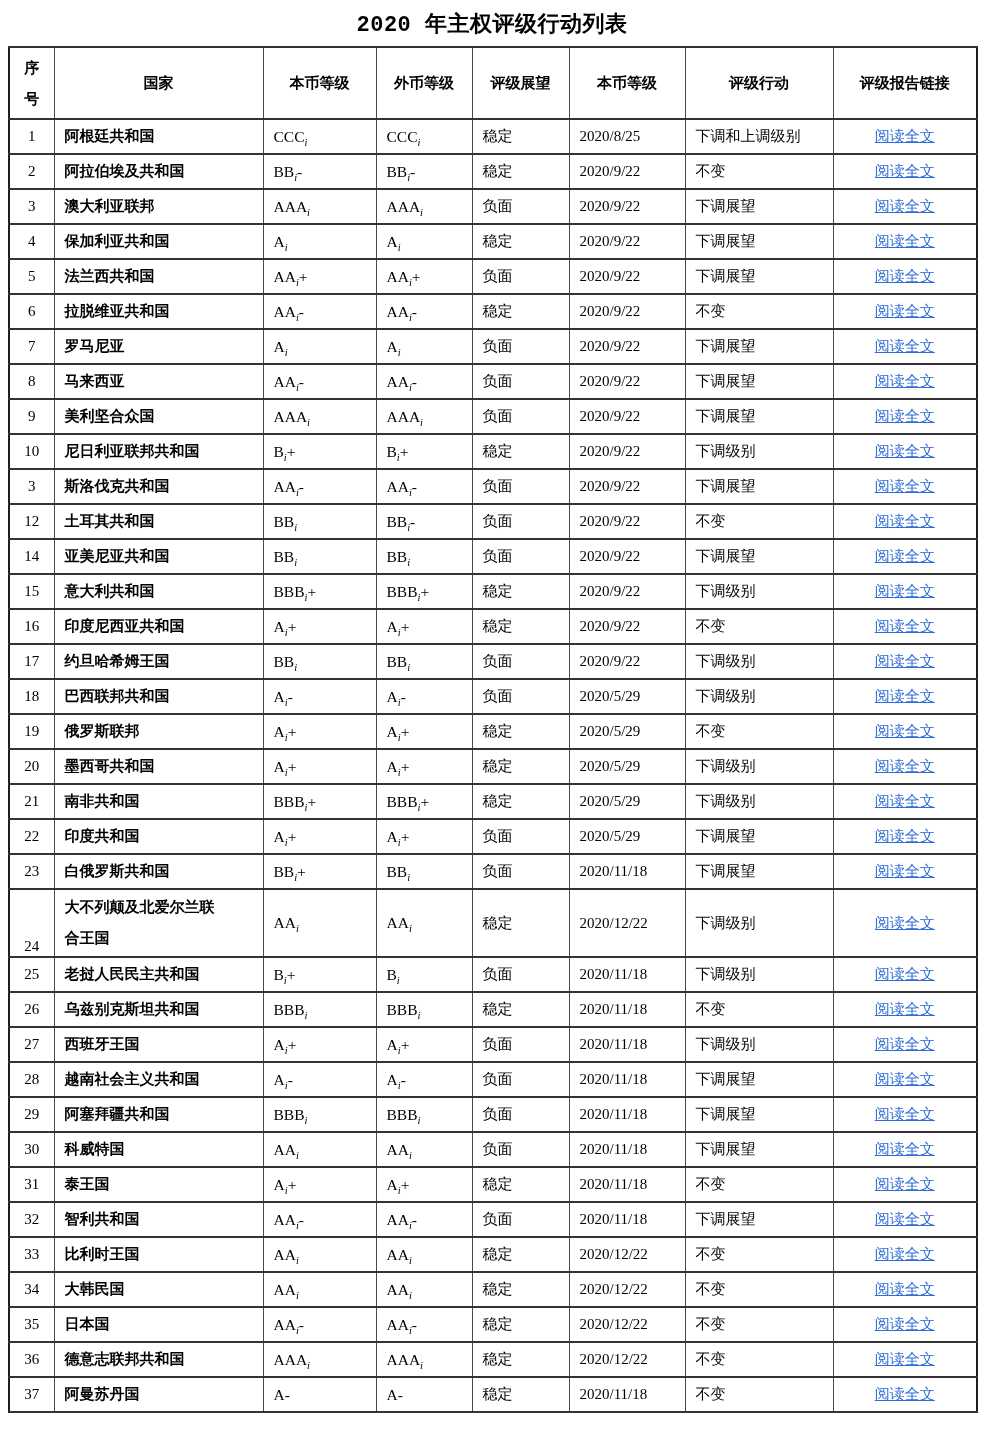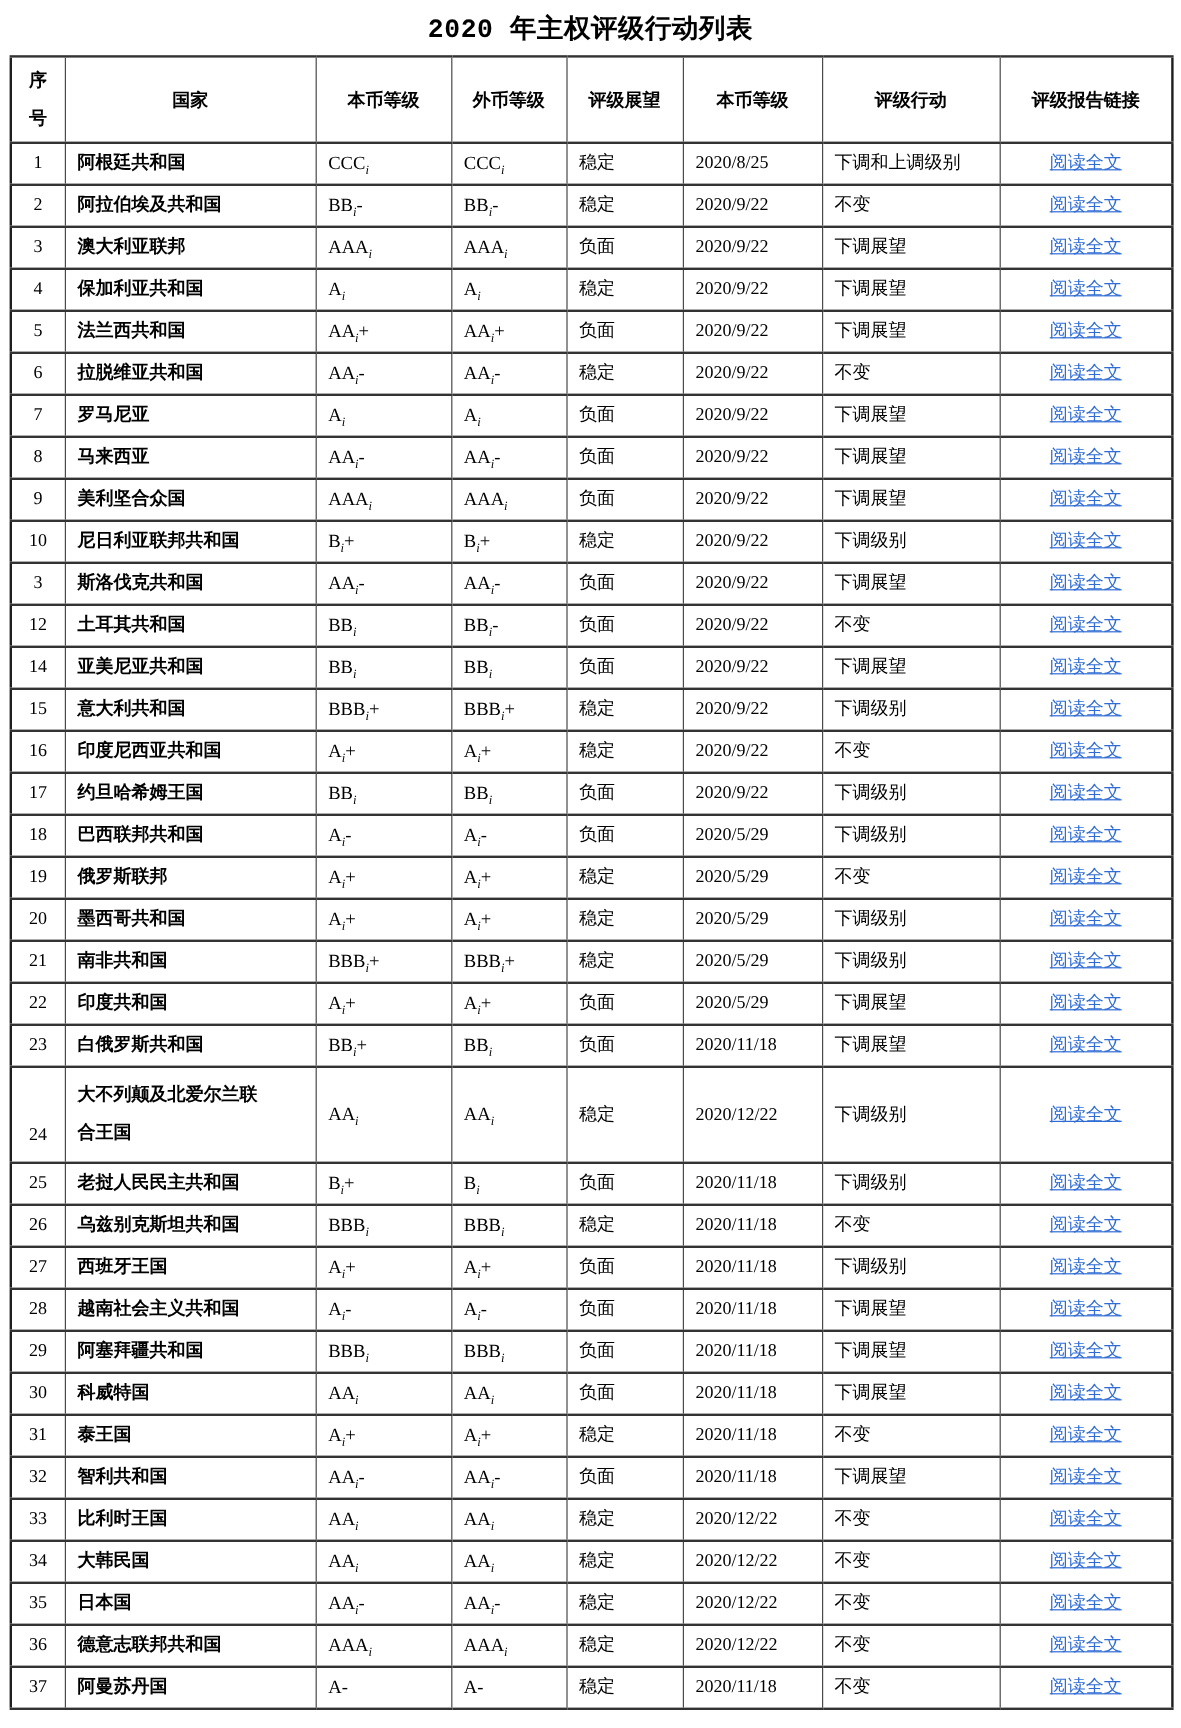--- a/index.html
+++ b/index.html
@@ -53,21 +53,21 @@
   td.cell-rating{font-size:15.5px;}
   td.cell-rating sub{font-size:10.5px;font-style:italic;line-height:0;}
   td.cell-link{text-align:center;padding:0;margin-left:16px;}
   a.report-link{
     color:var(--link-color,#2f6cd5);
     text-decoration:underline;
     font-size:15px;
     cursor:pointer;
   }
   tr.tall td{height:66px;}
-  tr.tall td.cell-no{vertical-align:bottom;padding-bottom:12px;font-family:Liberation Serif, serif;}
+  tr.tall td.cell-no{vertical-align:bottom;padding-bottom:0;font-family:Liberation Serif, serif;}
 </style>
 </head>
 <body>
 
 <div class="page-title">2020 年主权评级行动列表</div>
 
 <table class="rating-table">
     <colgroup>
       <col style="width: 45px;">
       <col style="width: 209px;">

